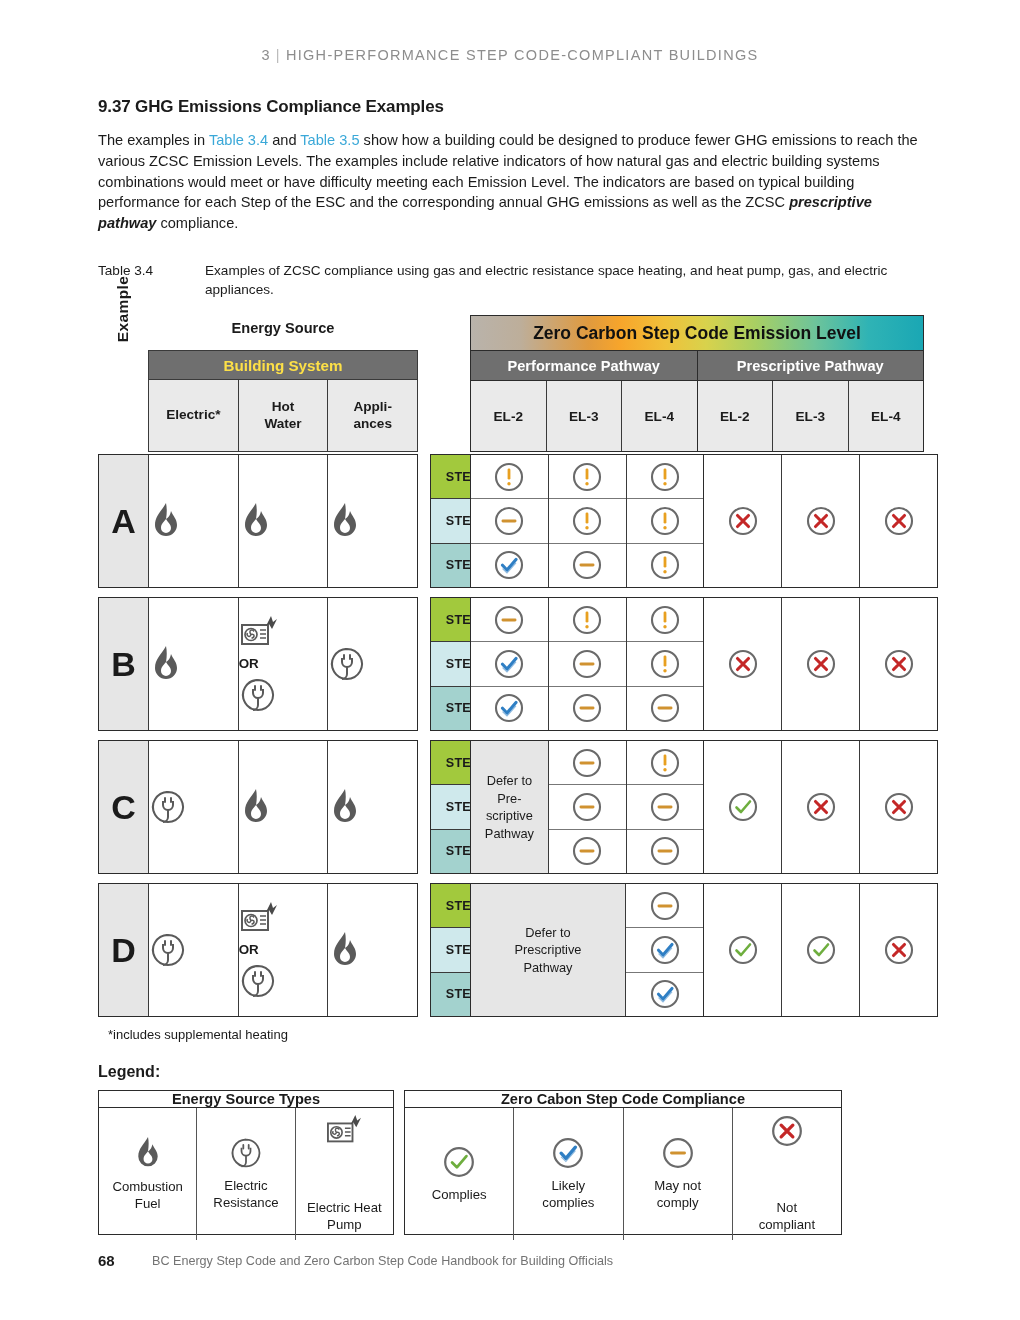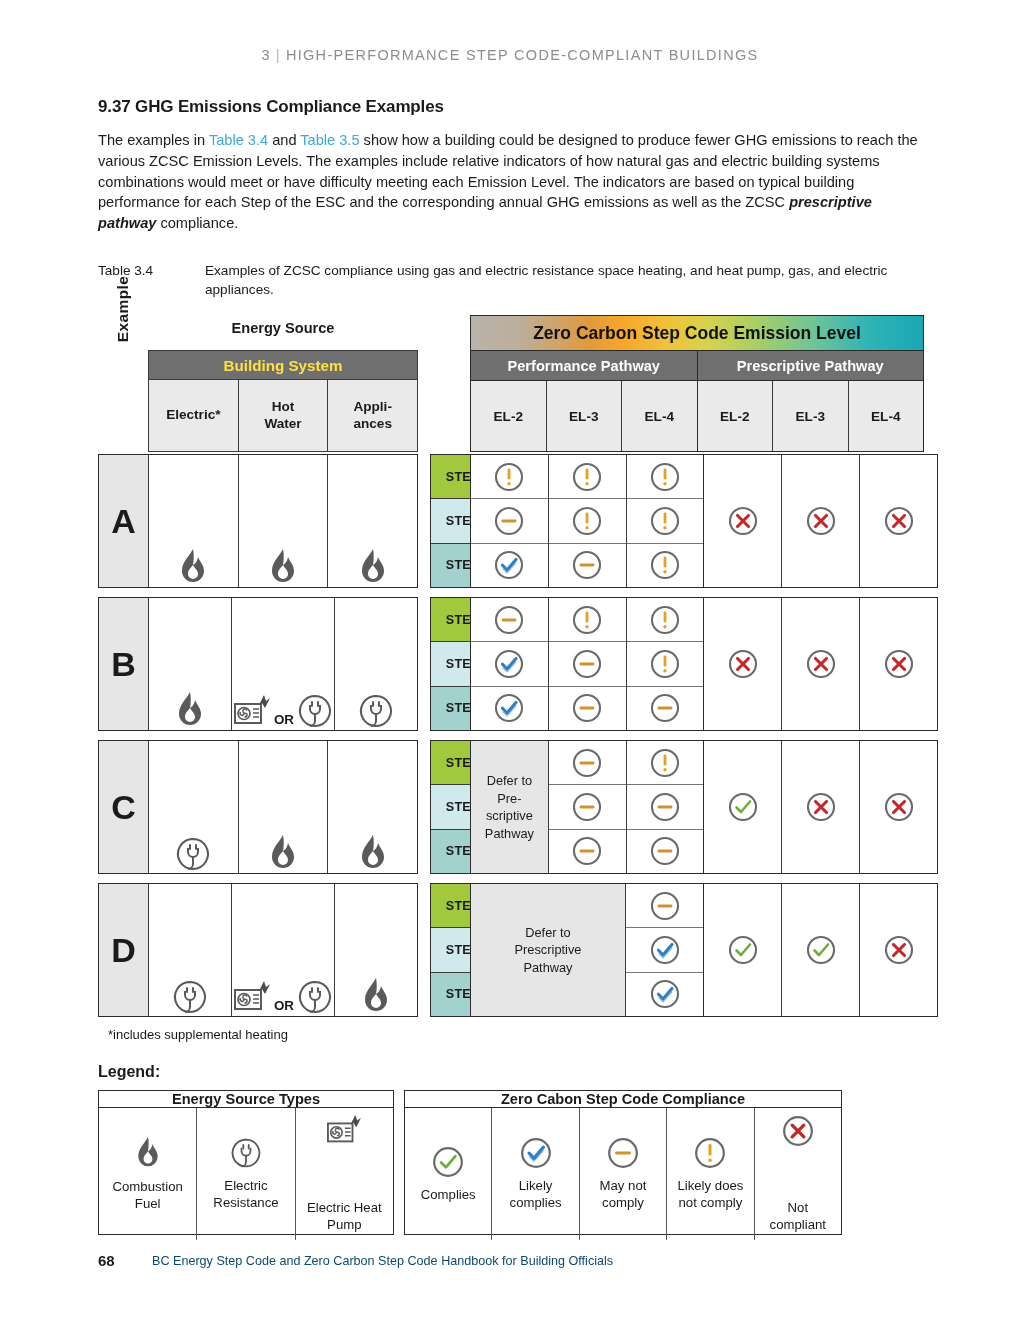--- a/index.html
+++ b/index.html
@@ -119,21 +119,21 @@
     display:flex; border:1.6px solid #2b2b2b; background:#fff;
   }
   .ex-letter {
     width:50px; background:#e6e6e6;
     border-right:1.4px solid #3a3a3a;
     display:flex; align-items:center; justify-content:center;
     font-size:34px; font-weight:bold;
   }
   .ex-cell {
     flex:1; border-right:1.4px solid #3a3a3a;
-    display:flex; flex-direction:row; align-items:flex-end; justify-content:center;
+    display:flex; flex-direction:column; align-items:flex-start; justify-content:center;
     gap:2px;
   }
   .ex-cell:last-child { border-right:none; }
   .or-word { font-weight:bold; font-size:13.4px; margin:3px 0; }
 
   
   .steps {
     position:absolute; left:332px; top:0; width:76px; height:134px;
     display:flex; flex-direction:column; border:1.6px solid #2b2b2b;
   }
@@ -195,21 +195,21 @@
     padding:6px 2px 7px;
   }
   .lg-item:last-child { border-right:none;gap:44px; }
   .lg-cap { margin-top:7px; text-align:center; font-size:13.2px; line-height:17px; }
 
   #legend-energy { left:98px; top:1090px; width:296px; height:145px; }
   #legend-compliance { left:404px; top:1090px; width:438px; height:145px; }
 
   
   .pg-num { position:absolute; left:98px; top:1252px; font-size:15px; font-weight:bold; }
-  .pg-ttl { position:absolute; left:152px; top:1254px; font-size:12.6px; color:#0c4a6e; }
+  .pg-ttl { position:absolute; left:152px; top:1254px; font-size:12.6px; color:#737373; }
 
   svg { display:block; }
 </style>
 </head>
 <body>
 
 <div class="runhead">
   <span>3</span><span class="bar">|</span><span>HIGH-PERFORMANCE STEP CODE-COMPLIANT BUILDINGS</span>
 </div>
 
@@ -921,30 +921,20 @@
             <circle cx="16" cy="16" r="13" fill="none" stroke="#6a6a6a" stroke-width="2.1"></circle>
             <rect x="8.5" y="14.6" width="15" height="2.9" rx="1.4" fill="#d09230"></rect>
           </svg>
         </span>
       <div class="lg-cap"><span>May not</span><br><span>comply</span></div>
     </div>
     <div class="lg-item">
       <span>
           <svg width="34" height="34" viewBox="0 0 32 32">
             <circle cx="16" cy="16" r="13" fill="none" stroke="#6a6a6a" stroke-width="2.1"></circle>
-            <rect x="14.6" y="7.5" width="2.8" height="11" rx="1.3" fill="#e8a020"></rect>
-            <circle cx="16" cy="22.8" r="1.7" fill="#e8a020"></circle>
-          </svg>
-        </span>
-      <div class="lg-cap"><span>Likely does</span><br><span>not comply</span></div>
-    </div>
-    <div class="lg-item">
-      <span>
-          <svg width="34" height="34" viewBox="0 0 32 32">
-            <circle cx="16" cy="16" r="13" fill="none" stroke="#6a6a6a" stroke-width="2.1"></circle>
             <path d="M10.5 10.5 L21.5 21.5 M21.5 10.5 L10.5 21.5" stroke="#c42727" stroke-width="3.1" stroke-linecap="round"></path>
           </svg>
         </span>
       <div class="lg-cap"><span>Not</span><br><span>compliant</span></div>
     </div>
   </div>
 </div>
 
 <div class="pg-num">68</div>
 <div class="pg-ttl">BC Energy Step Code and Zero Carbon Step Code Handbook for Building Officials</div>

